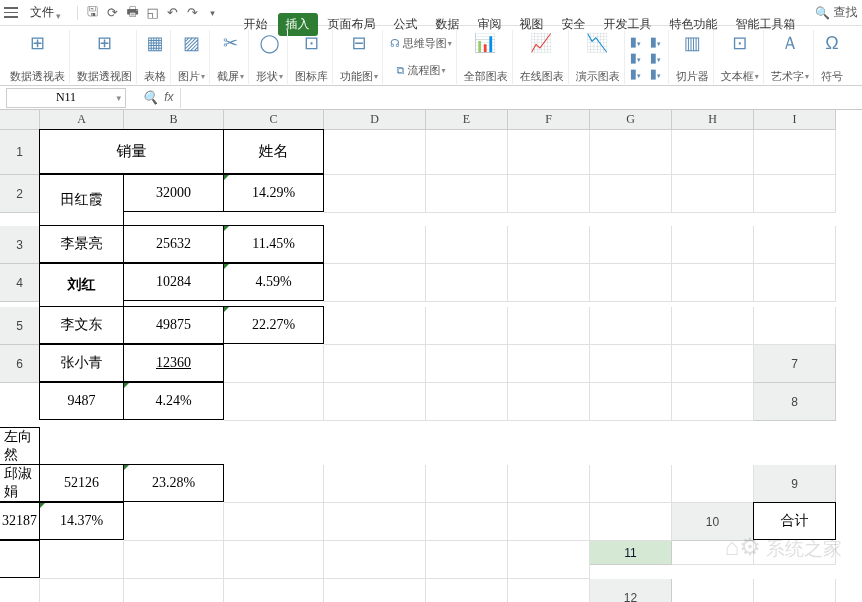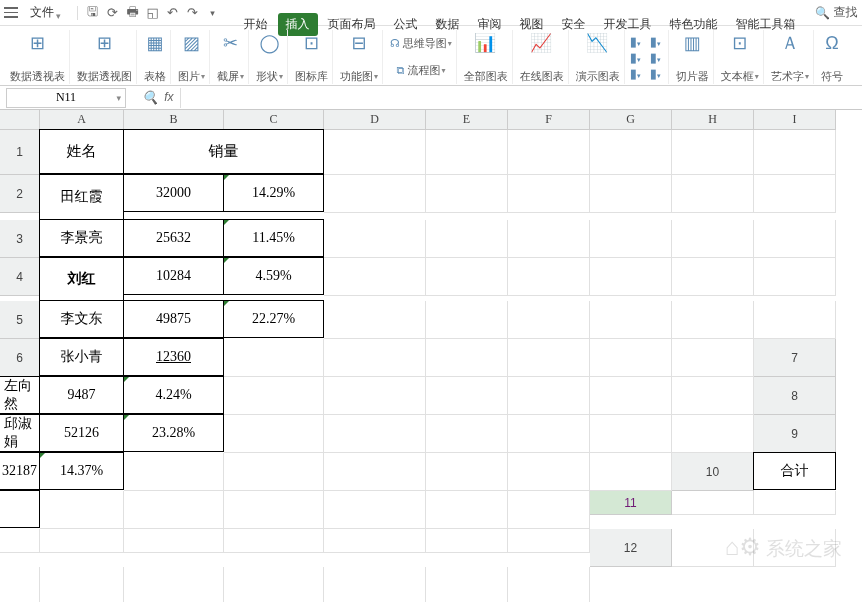--- a/index.html
+++ b/index.html
@@ -215,21 +215,21 @@
       justify-content: center;
       font-size: 12px;
       color: #444;
       font-family: "Times New Roman", serif;
     }
     .col-header { height: 20px; }
     .row-header { font-family: Arial, sans-serif; font-size: 12px; }
     .corner { height: 20px; }
     .row-header.active {
       background: #d4e8d4;
-      color: #701a75;
+      color: #0f172a;
     }
     .cell {
       border-right: 1px solid #e0e0e0;
       border-bottom: 1px solid #e0e0e0;
       display: flex;
       align-items: center;
       font-size: 12px;
       font-family: "Times New Roman","SimSun", serif;
       color: #000;
       background: #fff;
@@ -427,30 +427,30 @@
       <div class="col-header">A</div>
       <div class="col-header">B</div>
       <div class="col-header">C</div>
       <div class="col-header">D</div>
       <div class="col-header">E</div>
       <div class="col-header">F</div>
       <div class="col-header">G</div>
       <div class="col-header">H</div>
       <div class="col-header">I</div>
       <div class="row-header" style="height: 45px;">1</div>
+      <div class="cell header-cell merge-span" style="height: 45px;">销量</div>
       <div class="cell header-cell" style="height: 45px;">姓名</div>
-      <div class="cell header-cell merge-span" style="height: 45px;">销量</div>
       <div class="cell" style="height: 45px;"></div>
       <div class="cell" style="height: 45px;"></div>
       <div class="cell" style="height: 45px;"></div>
       <div class="cell" style="height: 45px;"></div>
       <div class="cell" style="height: 45px;"></div>
       <div class="cell" style="height: 45px;"></div>
       <div class="row-header" style="height: 38px;">2</div>
-      <div class="cell data-cell" style="height: 46px;">田红霞</div>
+      <div class="cell data-cell" style="height: 52px;">田红霞</div>
       <div class="cell data-cell" style="height: 38px;">32000</div>
       <div class="cell data-cell" style="height: 38px;">14.29%<span class="percent-mark"></span></div>
       <div class="cell" style="height: 38px;"></div>
       <div class="cell" style="height: 38px;"></div>
       <div class="cell" style="height: 38px;"></div>
       <div class="cell" style="height: 38px;"></div>
       <div class="cell" style="height: 38px;"></div>
       <div class="cell" style="height: 38px;"></div>
       <div class="row-header" style="height: 38px;">3</div>
       <div class="cell data-cell" style="height: 38px;">李景亮</div>
@@ -485,21 +485,21 @@
       <div class="row-header" style="height: 38px;">6</div>
       <div class="cell data-cell" style="height: 38px;">张小青</div>
       <div class="cell data-cell" style="height: 38px; text-decoration: underline;">12360</div>
       <div class="cell" style="height: 38px;"></div>
       <div class="cell" style="height: 38px;"></div>
       <div class="cell" style="height: 38px;"></div>
       <div class="cell" style="height: 38px;"></div>
       <div class="cell" style="height: 38px;"></div>
       <div class="cell" style="height: 38px;"></div>
       <div class="row-header" style="height: 38px;">7</div>
-      <div class="cell data-cell" style="height: 38px;">左向然</div>
+      <div class="cell data-cell" style="height: 38px; margin-top: 44px;">左向然</div>
       <div class="cell data-cell" style="height: 38px;">9487</div>
       <div class="cell data-cell" style="height: 38px;">4.24%<span class="percent-mark"></span></div>
       <div class="cell" style="height: 38px;"></div>
       <div class="cell" style="height: 38px;"></div>
       <div class="cell" style="height: 38px;"></div>
       <div class="cell" style="height: 38px;"></div>
       <div class="cell" style="height: 38px;"></div>
       <div class="cell" style="height: 38px;"></div>
       <div class="row-header" style="height: 38px;">8</div>
       <div class="cell data-cell" style="height: 38px;">邱淑娟</div>

